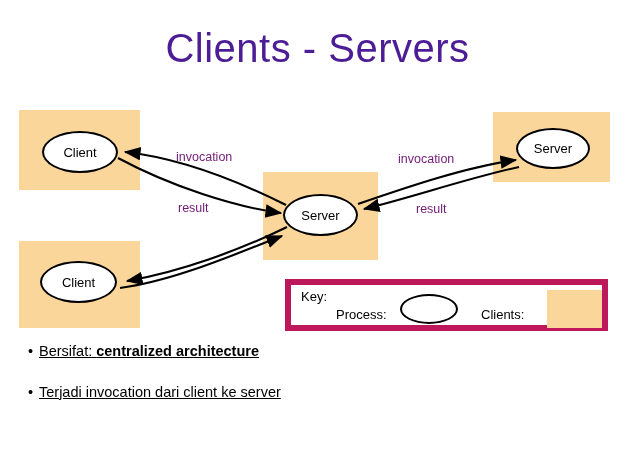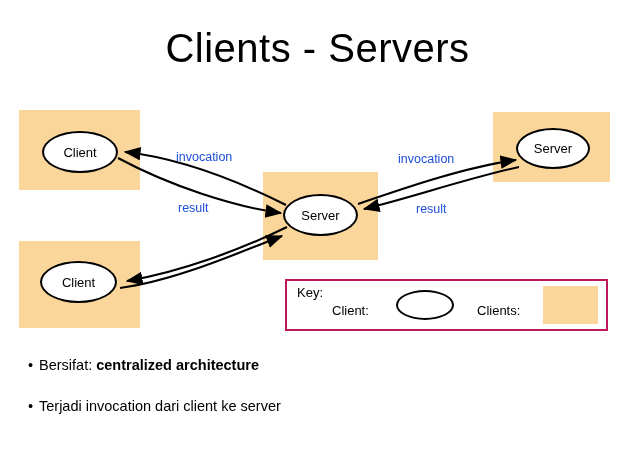--- a/index.html
+++ b/index.html
@@ -27,21 +27,21 @@
   
   .slide-title {
     position: absolute;
     left: 0;
     top: 26px;
     width: 635px;
     text-align: center;
     font-size: 40px;
     font-weight: 400;
     letter-spacing: 0.5px;
-    color: #000000;
+    color: #4c1d95;
     white-space: nowrap;
   }
 
   
   #diagram {
     position: absolute;
     left: 0; top: 0;
     width: 557px;
     height: 461px;
   }
@@ -62,21 +62,21 @@
     font-size: 13px;
     line-height: 1;
     color: #000000;
     z-index: 6;
     box-sizing: border-box;
   }
 
   .edge-label {
     position: absolute;
     font-size: 12.5px;
-    color: #1d4ed8;
+    color: #701a75;
     background: transparent;
     white-space: nowrap;
     z-index: 7;
   }
 
   svg.arrows {
     position: absolute;
     left: 0; top: 0;
     width: 635px;
     height: 461px;
@@ -84,21 +84,21 @@
     pointer-events: none;
   }
 
   
   .key-box {
     position: absolute;
     left: 285px;
     top: 279px;
     width: 323px;
     height: 52px;
-    border: 2px solid #be185d;
+    border: 6px solid #be185d;
     background: #ffffff;
     box-sizing: border-box;
     z-index: 8;
   }
   .key-title {
     position: absolute;
     left: 10px;
     top: 4px;
     font-size: 13px;
   }
@@ -131,22 +131,23 @@
     top: 5px;
     width: 55px;
     height: 38px;
     background: #fbd69b;
   }
 
   
   .bullets {
     position: absolute;
     left: 28px;
-    top: 357px;
+    top: 343px;
     width: 590px;
+    text-decoration: underline;
   }
   .bullet {
     font-size: 14.5px;
     line-height: 1.15;
     color: #000000;
     white-space: nowrap;
   }
   .bullet .dot {
     display: inline-block;
     width: 11px;
@@ -213,21 +214,21 @@
     <div class="edge-label" style="left:178px; top:201px;">result</div>
 
     <div class="edge-label" style="left:398px; top:152px;">invocation</div>
 
     <div class="edge-label" style="left:416px; top:202px;">result</div>
   </div>
 
   <div class="key-box">
     <div class="key-title">Key:</div>
 
-    <div class="key-process-label">Client:</div>
+    <div class="key-process-label">Process:</div>
 
     <div class="key-process-shape"></div>
 
     <div class="key-computer-label">Clients:</div>
 
     <div class="key-computer-swatch"></div>
   </div>
 
   <div class="bullets">
     <div class="bullet bullet-1">

